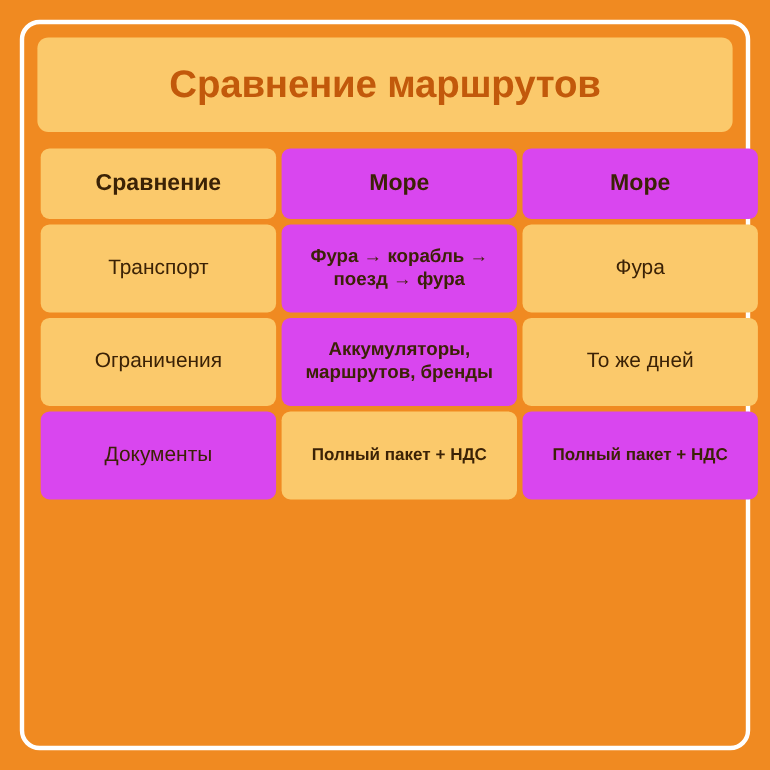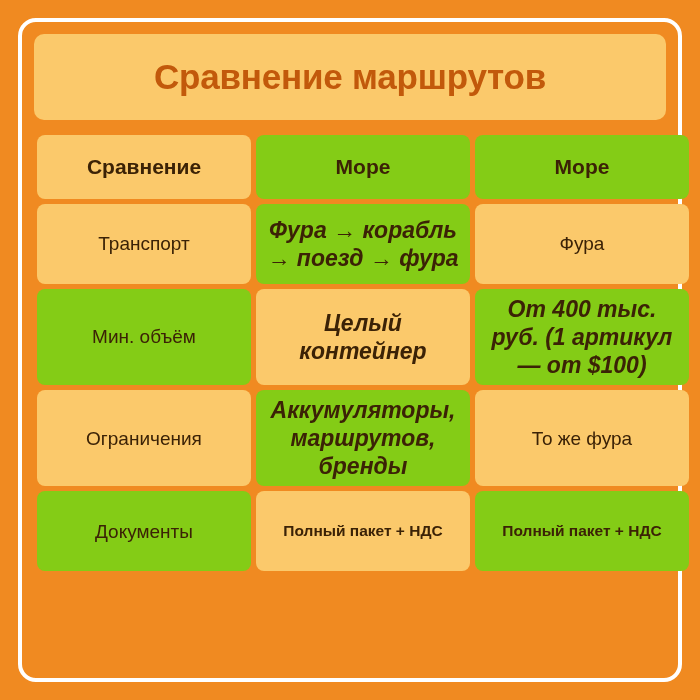--- a/index.html
+++ b/index.html
@@ -55,39 +55,38 @@
     padding: 6px 7px;
     color: #3B2206;
     line-height: 1.22;
   }
   td.c0 { width: 200px; }
   td.c1 { width: 200px; }
   td.c2 { width: 200px; }
 
   
   .light { background: #FBC96B; }
-  .dark  { background: #84cc16; }
+  .dark  { background: #d946ef; }
 
   .hdr td {
     font-size: 21px;
     font-weight: bold;
     height: 52px;
   }
   .row-label {
     font-size: 19px;
     font-weight: normal;
   }
   .cell-big {
     font-size: 19px;
     font-weight: normal;
   }
   .cell-mid {
-    font-size: 23px;
+    font-size: 17px;
     font-weight: bold;
-    font-style: italic;
   }
   .cell-sm {
     font-size: 15.5px;
     font-weight: bold;
   }
   .r-tall td { height: 68px; }
   .r-mid td  { height: 62px; }
 </style>
 </head>
 <body>
@@ -107,30 +106,25 @@
     </tr>
 
     <tr class="r-tall">
       <td class="c0 light row-label">Транспорт</td>
       <td class="c1 dark cell-mid">Фура → корабль → поезд → фура</td>
       <td class="c2 light cell-big">Фура</td>
     </tr>
 
 
 
-    <tr class="r-tall">
-      <td class="c0 dark row-label">Мин. объём</td>
-      <td class="c1 light cell-mid">Целый контейнер</td>
-      <td class="c2 dark cell-mid">От 400 тыс. руб. (1 артикул— от $100)</td>
-    </tr>
 
     <tr class="r-tall">
       <td class="c0 light row-label">Ограничения</td>
       <td class="c1 dark cell-mid">Аккумуляторы, маршрутов, бренды</td>
-      <td class="c2 light cell-big">То же фура</td>
+      <td class="c2 light cell-big">То же дней</td>
     </tr>
 
     <tr class="r-tall">
       <td class="c0 dark row-label">Документы</td>
       <td class="c1 light cell-sm">Полный пакет + НДС</td>
       <td class="c2 dark cell-sm">Полный пакет + НДС</td>
     </tr>
   </tbody>
     </table>
 

